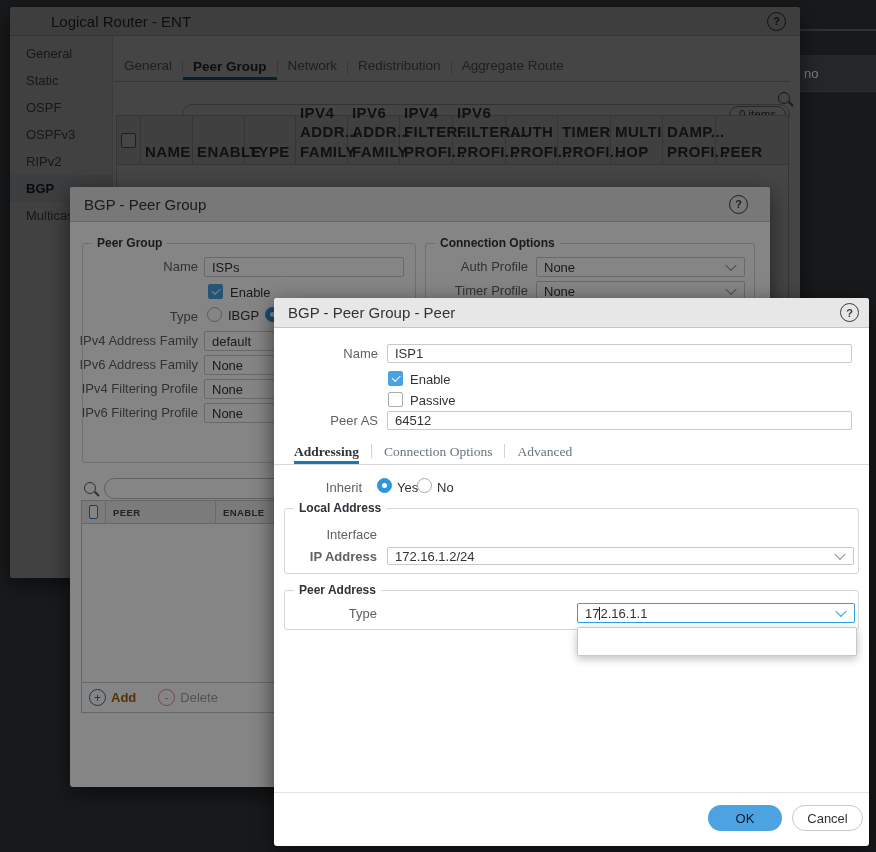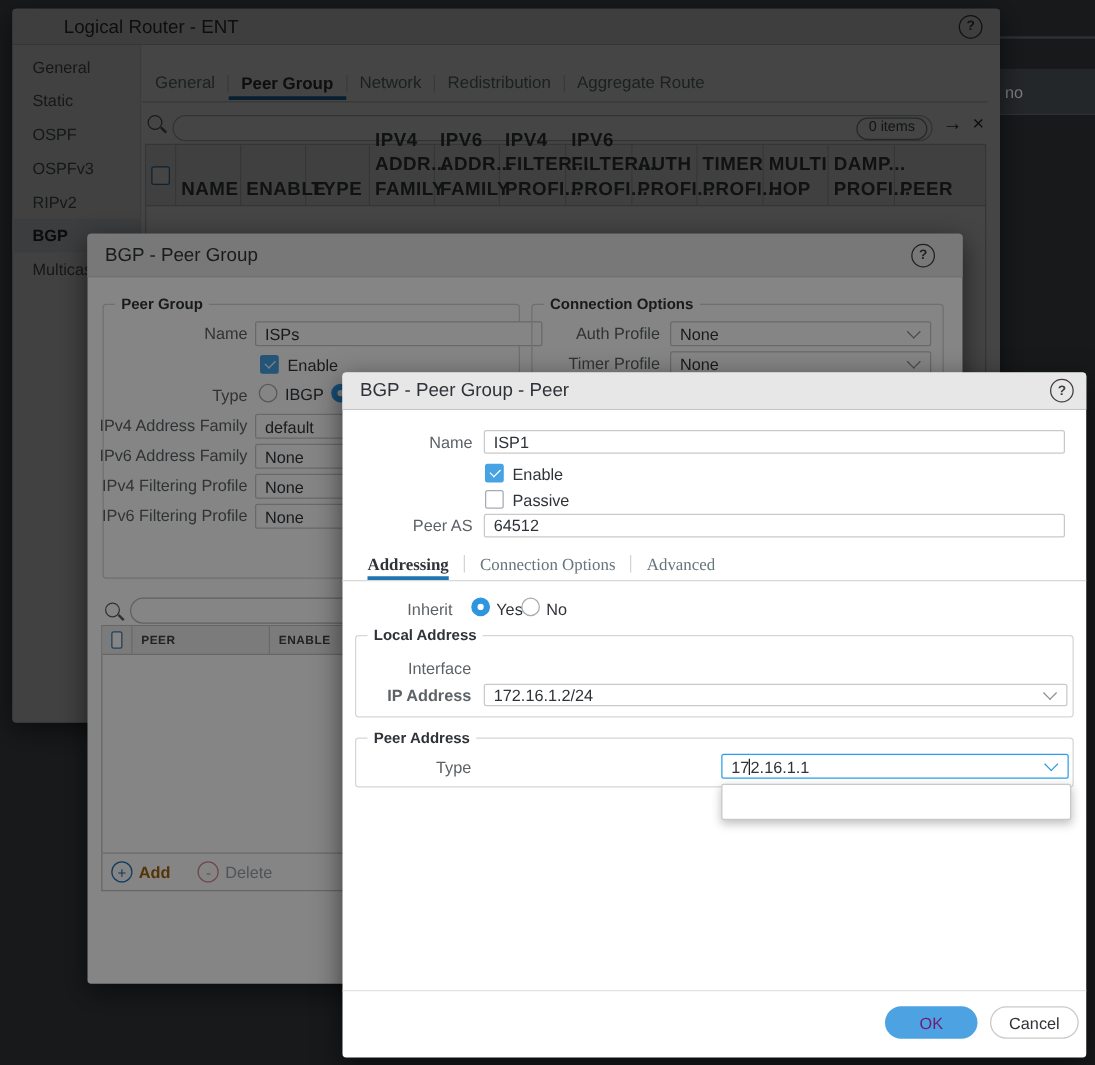--- a/index.html
+++ b/index.html
@@ -55,21 +55,21 @@
   .dlg1 .dlg-head{height:29px;padding-left:41px;}
   .dlg1-side{position:absolute;left:0;top:29px;width:103px;bottom:0;background:#f1f2f3;
     border-right:1px solid #d9d9d9;border-radius:0 0 0 3px;padding-top:4px;box-sizing:border-box;}
   .side-item{height:27px;line-height:27px;padding-left:16px;font-size:13px;color:#4f5458;}
   .side-item.sel{background:#dfe2e4;color:#24282c;font-weight:bold;}
   .dlg1-tabs{position:absolute;top:49px;left:104px;right:10px;height:25px;border-bottom:1px solid #c9c9c9;
     display:flex;align-items:center;}
   .tab{padding:0 10px 6px 10px;font-size:13.5px;color:#67757c;white-space:nowrap;}
   .tab.sel{color:#2f3338;font-weight:bold;border-bottom:3px solid #1f74b2;margin-bottom:-2px;padding-bottom:3px;}
   .tabsep{width:1px;height:14px;background:#d4d4d4;margin-bottom:4px;}
-  .dlg1-search{position:absolute;top:85px;left:108px;right:10px;height:21px;display:flex;align-items:flex-start;}
+  .dlg1-search{position:absolute;top:85px;left:108px;right:10px;height:21px;display:flex;align-items:flex-end;flex-direction:column;}
   .dlg1-search .pill{flex:none;width:608px;margin-left:8px;}
   .sicon{font-size:16px;color:#2f3338;margin-left:8px;line-height:1;}
   .dlg1-table{position:absolute;left:106px;top:108px;width:673px;bottom:8px;border:1px solid #c4c4c4;box-sizing:border-box;}
   .thead{display:flex;height:49px;background:#ececec;border-bottom:1px solid #c4c4c4;box-sizing:border-box;}
   .th{border-right:1px solid #c9c9c9;box-sizing:border-box;display:flex;align-items:flex-end;
     padding:3px 4px;font-size:15px;font-weight:bold;color:#3d4144;letter-spacing:.4px;white-space:pre-line;line-height:1.3;}
   .th.cbcell{align-items:center;justify-content:center;}
   .th .cb{position:static;border-color:#3d7aad;}
 
   
@@ -96,21 +96,21 @@
     display:flex;align-items:flex-end;padding-left:20px;box-sizing:content-box;font-family:Liberation Serif, serif;}
   .dlg3-tabs .tab{padding:0 0 4px 0;margin-right:12px;font-size:13.5px;}
   .dlg3-tabs .tab.sel{padding-bottom:1px;margin-bottom:0;}
   .dlg3-tabs .tabsep{margin:0 12px 6px 0;}
   .caret{display:inline-block;width:1px;height:13px;background:#222;vertical-align:-2px;}
   .drop-panel{position:absolute;left:303px;top:329px;width:278px;height:27px;background:#fff;
     border:1px solid #c9c9c9;border-radius:2px;box-shadow:0 3px 8px rgba(0,0,0,.25);}
   .foot-line{position:absolute;left:0;right:0;top:494px;height:1px;background:#e2e2e2;}
   .btn{position:absolute;top:507px;height:26px;border-radius:14px;font-size:13px;
     display:flex;align-items:center;justify-content:center;box-sizing:border-box;}
-  .btn-ok{left:434px;width:74px;background:#4da2e2;color:#701a75;}
+  .btn-ok{left:434px;width:74px;background:#4da2e2;color:#0f172a;}
   .btn-cancel{left:518px;width:71px;background:#fff;border:1px solid #c9c9c9;color:#2f3338;}
 </style>
 </head>
 <body>
 
 <div class="screen">
 
   <div class="base">
     <div class="base-topline"></div>
     <div class="base-row">
@@ -191,21 +191,21 @@
   <div class="dlg dlg2">
     <div class="dlg-head">
       <span>BGP - Peer Group</span>
       <span class="help" style="margin-right:8px;">?</span>
     </div>
 
     <div class="fset" style="left:12px;top:56px;width:334px;height:220px;">
       <span class="legend">Peer Group</span>
     </div>
     <span class="lbl" style="left:0;width:128px;top:72px;">Name</span>
-    <div class="field" style="left:134px;top:70px;width:230px;">
+    <div class="field" style="left:134px;top:70px;width:200px;">
       <span>ISPs</span>
     </div>
     <span class="cb checked" style="left:138px;top:97px;"></span>
     <span class="cb-lab" style="left:160px;top:98px;">Enable</span>
     <span class="lbl" style="left:0;width:128px;top:122px;">Type</span>
     <span class="radio" style="left:137px;top:120px;"></span>
     <span class="cb-lab" style="left:158px;top:121px;">IBGP</span>
     <span class="radio sel" style="left:195px;top:120px;"></span>
     <span class="lbl" style="left:0;width:128px;top:146px;">IPv4 Address Family</span>
     <div class="field combo" style="left:134px;top:144px;width:206px;">

